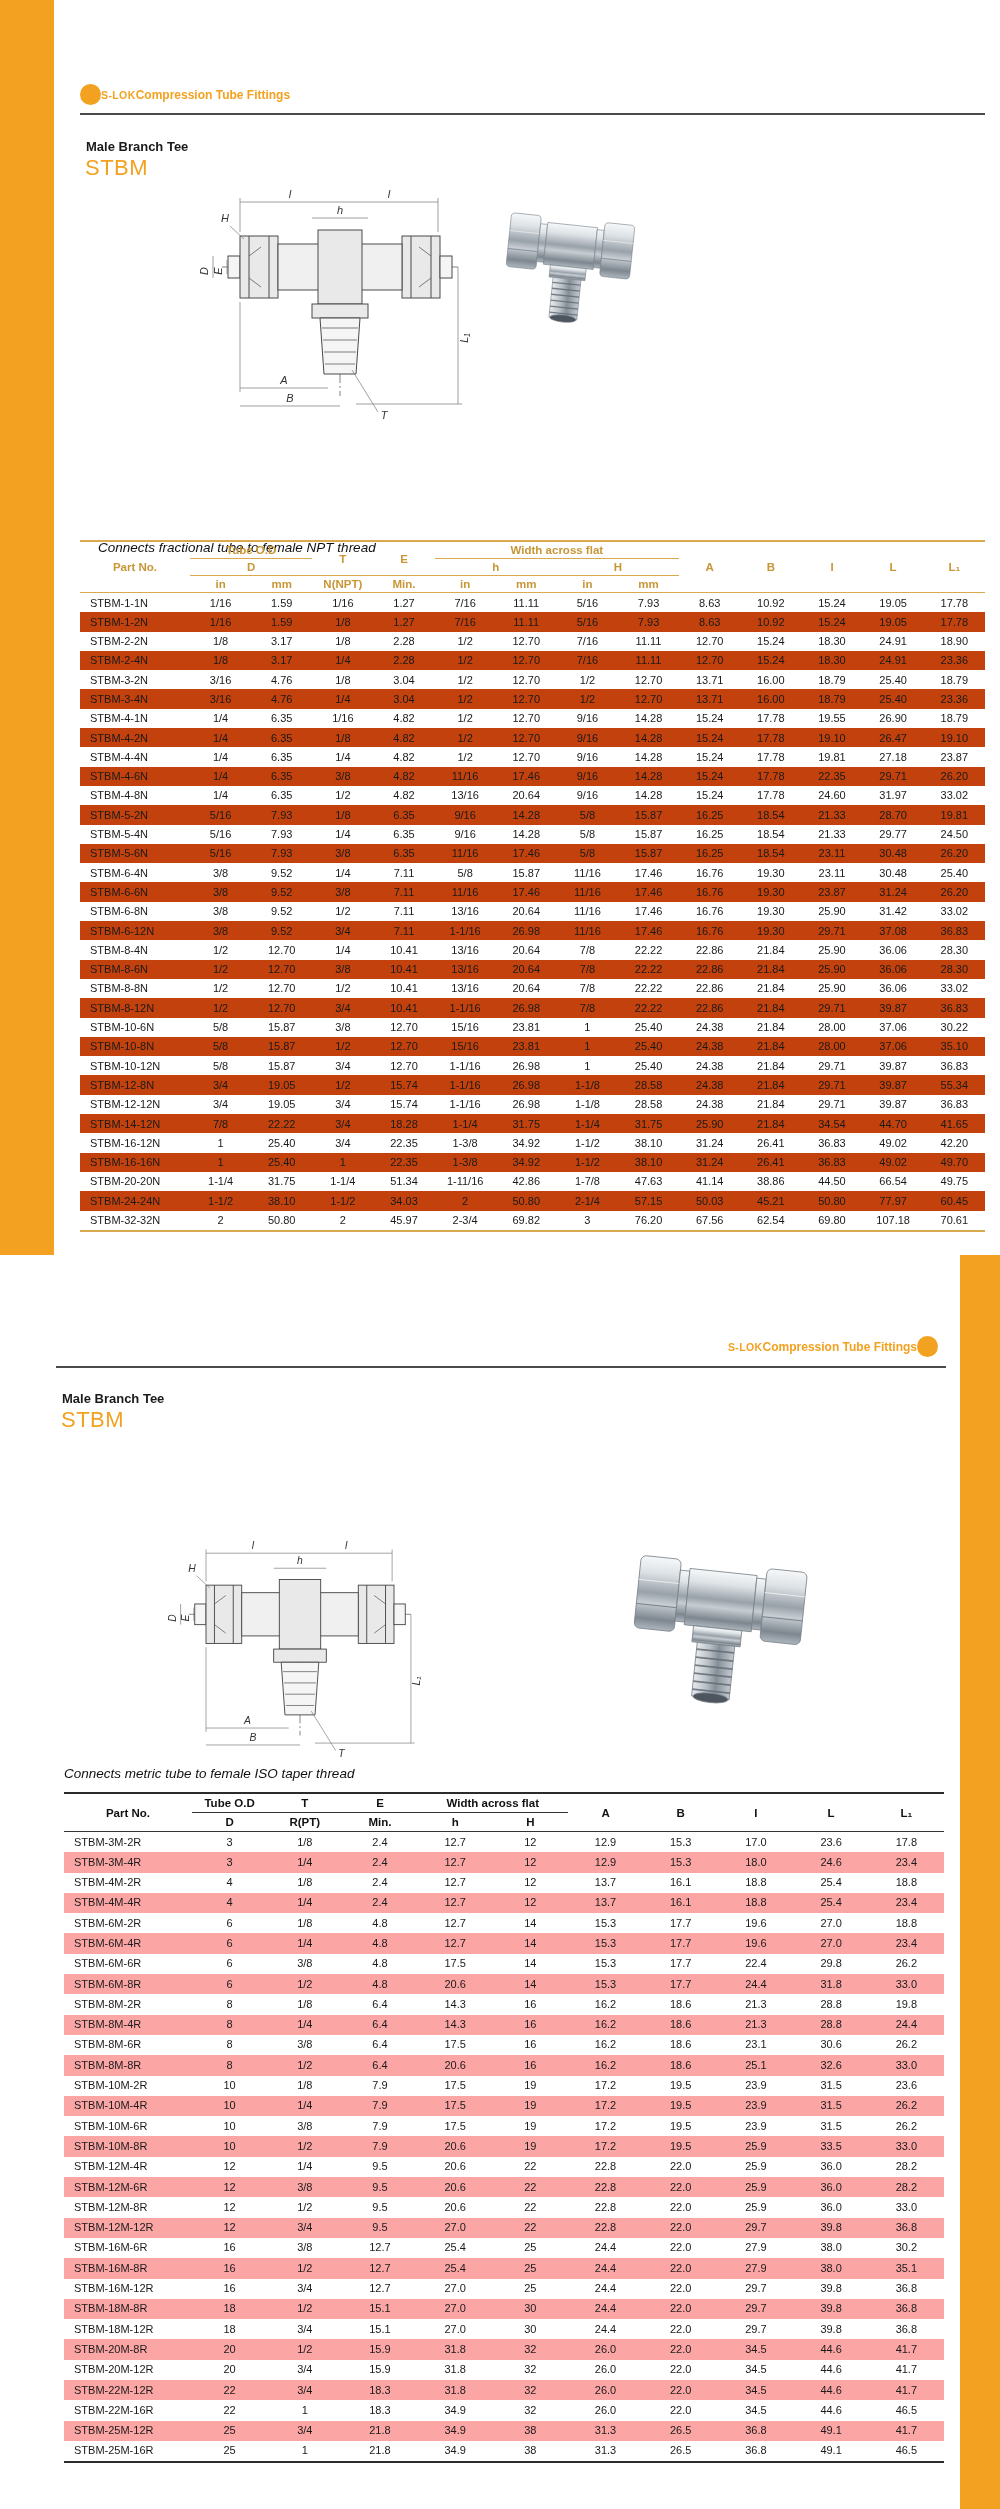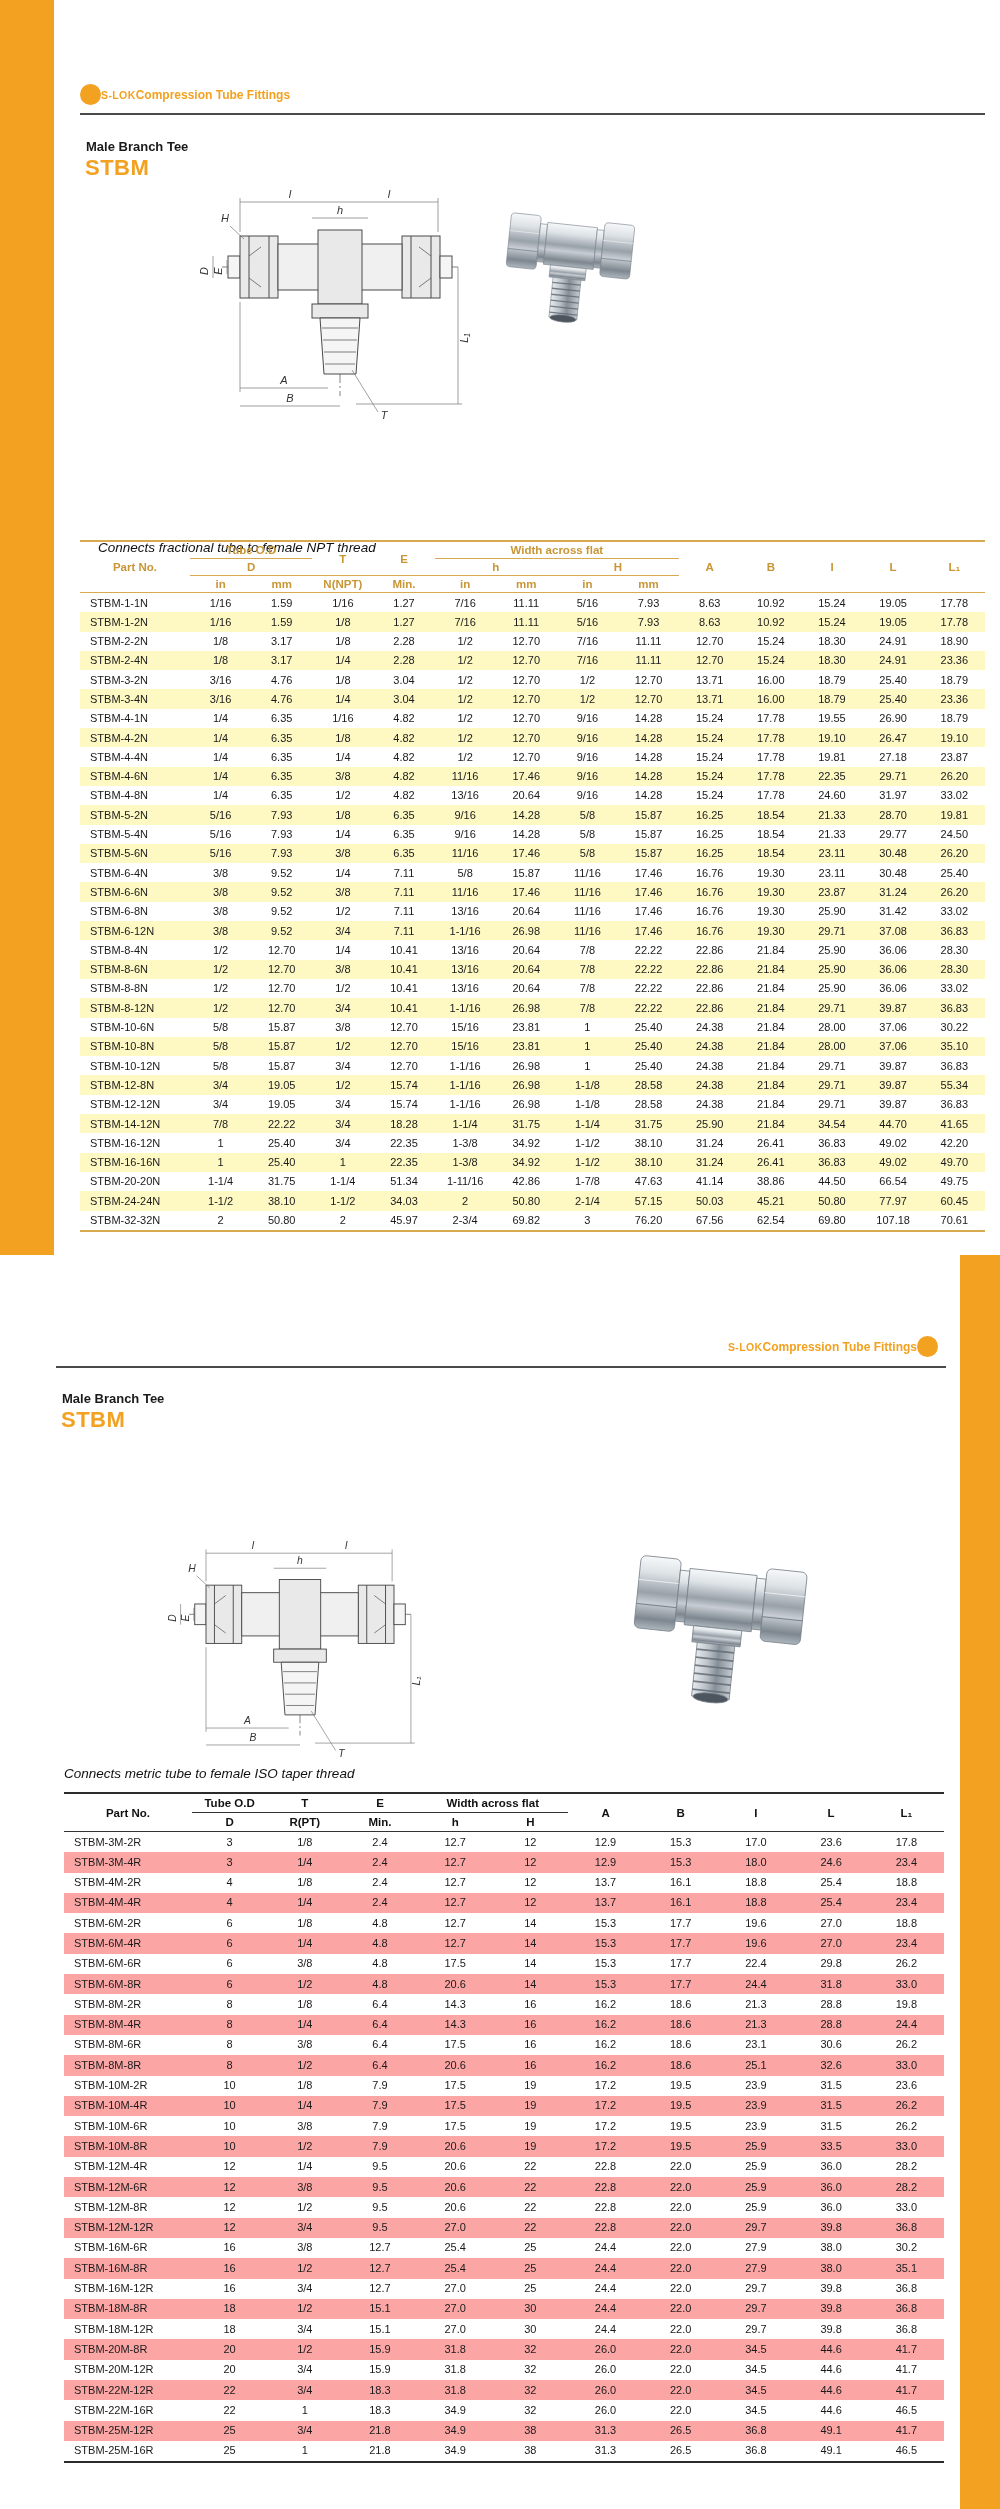--- a/index.html
+++ b/index.html
@@ -18,21 +18,21 @@
   #brand1{left:80px;top:84px}
   #brand2{right:62px;top:1336px}
 
   .rule{position:absolute;height:2px;background:#4a4a4a}
   #rule1{left:80px;top:113px;width:905px}
   #rule2{left:56px;top:1366px;width:890px}
 
   .subtitle{position:absolute;font-weight:bold;font-size:13px;color:#1a1a1a}
   #sub1{left:86px;top:139px}
   #sub2{left:62px;top:1391px}
-  .bigtitle{position:absolute;font-weight:bold;font-size:22px;letter-spacing:.5px;color:#F3A120}
+  .bigtitle{position:absolute;font-weight:normal;font-size:22px;letter-spacing:.5px;color:#F3A120}
   #title1{left:85px;top:155px}
   #title2{left:61px;top:1407px}
 
   .caption{position:absolute;font-style:italic;font-size:13.5px;color:#111}
   #cap1{left:98px;top:540px}
   #cap2{left:64px;top:1766px}
 
   .drawing,.photo{position:absolute}
   #draw1{left:200px;top:172px;width:280px;height:250px}
   #photo1{left:505px;top:185px;width:130px;height:150px}
@@ -45,21 +45,21 @@
   th{font-weight:bold;padding:2px 0;font-size:11.5px}
   td{font-size:11px;padding:2.5px 0}
   td.part{text-align:left;padding-left:10px}
 
   
   #table1{left:80px;top:540px;width:905px;border-top:2px solid #D8A94E;border-bottom:2px solid #D8A94E}
   #table1 th{color:#C99636}
   #table1 th.g{border-bottom:1px solid #D8A94E}
   #table1 thead tr:nth-child(3) th,
   #table1 th[rowspan="3"]{border-bottom:1.5px solid #D8A94E}
-  #table1 tbody tr.alt{background:#fef9c3}
+  #table1 tbody tr.alt{background:#c2410c}
   #table1 tbody td{height:14.3px;line-height:14.3px}
 
   
   #table2{left:64px;top:1792px;width:880px;border-top:2px solid #2b2b2b;border-bottom:2px solid #2b2b2b}
   #table2 th{color:#111;padding:3px 0}
   #table2 th.g{border-bottom:1px solid #333}
   #table2 thead tr:nth-child(2) th,
   #table2 th[rowspan="2"]{border-bottom:1.5px solid #333}
   #table2 tbody tr.alt{background:#fca5a5}
   #table2 tbody td{height:15.3px;line-height:15.3px}

